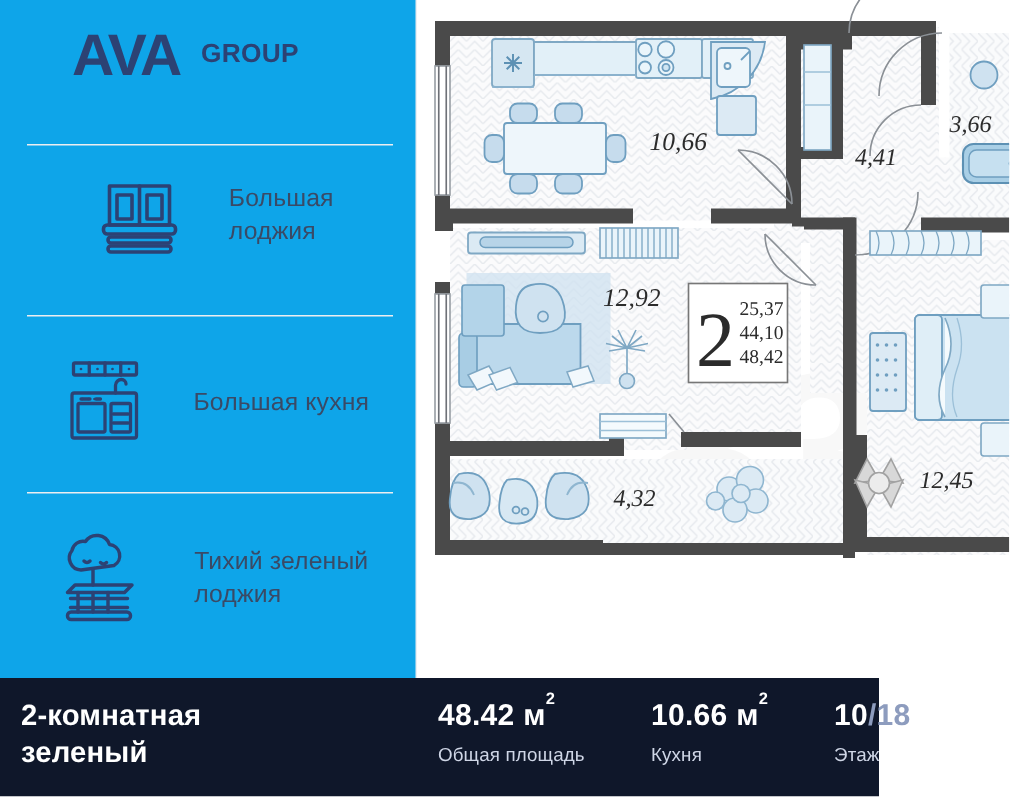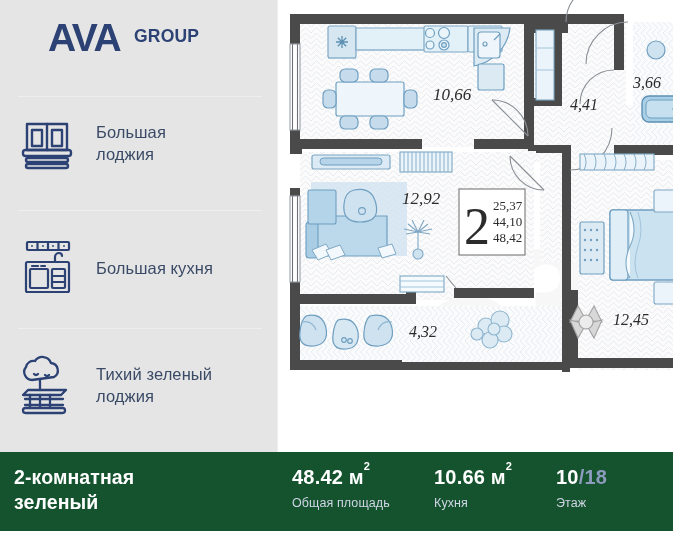--- a/index.html
+++ b/index.html
@@ -7,21 +7,21 @@
     width: 673px; height: 540px;
     font-family: "Liberation Sans", sans-serif;
     background: #ffffff;
     overflow: hidden;
   }
   #root { position: relative; width: 673px; height: 540px; background:#fff; }
 
   
   .sidebar {
     position: absolute; left: 0; top: 0; width: 278px; height: 452px;
-    background: #e5e5e5;
+    background: #0ea5e9;
     border-right: 1px solid #eceef1;
   }
   .logo-wrap {
     position: absolute; left: 48px; top: 18px; height: 46px;
     display:flex; align-items: baseline;
   }
   .logo-ava {
     font-size: 39px; font-weight: bold; color: #2c4274;
     letter-spacing: -1.5px; line-height: 1; font-family: "Liberation Sans", sans-serif;
   }
@@ -33,21 +33,21 @@
   .divider {
     position:absolute; left: 18px; width: 244px; height: 1px;
     background: #eceef1;
   }
   .d1 { top: 96px; }
   .d2 { top: 210px; }
   .d3 { top: 328px; }
 
   .feature {
     position: absolute; left: 16px; width: 252px;
-    display: flex; align-items: center; gap: 18px;
+    display: flex; align-items: center; gap: 29px; justify-content: center;
   }
   .f1 { top: 108px; }
   .f2 { top: 233px; }
   .f3 { top: 350px; }
   .feature .ficon { width: 62px; height: 70px; flex: 0 0 62px;
     display:flex; align-items:center; justify-content:center; }
   .feature .flabel {
     font-size: 16.5px; color: #3a4a66; line-height: 1.35; letter-spacing: .1px;
   }
 
@@ -66,22 +66,22 @@
 
   .watermark {
     position:absolute; left: 150px; top: 215px;
     font-size: 150px; font-weight: bold; color: #000;
     opacity: 0.028; letter-spacing: -6px; pointer-events:none;
     font-family:"Liberation Sans", sans-serif; white-space:nowrap;
   }
 
   
   .footer {
-    position:absolute; left:0; top:452px; width: 673px; height: 79px;
-    background: #14532d;
+    position:absolute; left:0; top:452px; width: 586px; height: 79px;
+    background: #0f172a;
     color: #fff;
     display: flex; align-items: center; padding-left: 24px;
   }
   .foot-title {
     position:absolute; left: 14px; top: 13px;
     font-size: 19.5px; font-weight: bold; line-height: 1.28; letter-spacing: .1px;
   }
   .stat { position:absolute; top: 14px; }
   .stat .big { font-size: 20px; font-weight: bold; letter-spacing: .2px; white-space: nowrap;}
   .stat .big sup { font-size: 11px; top:-.6em; position:relative; }

